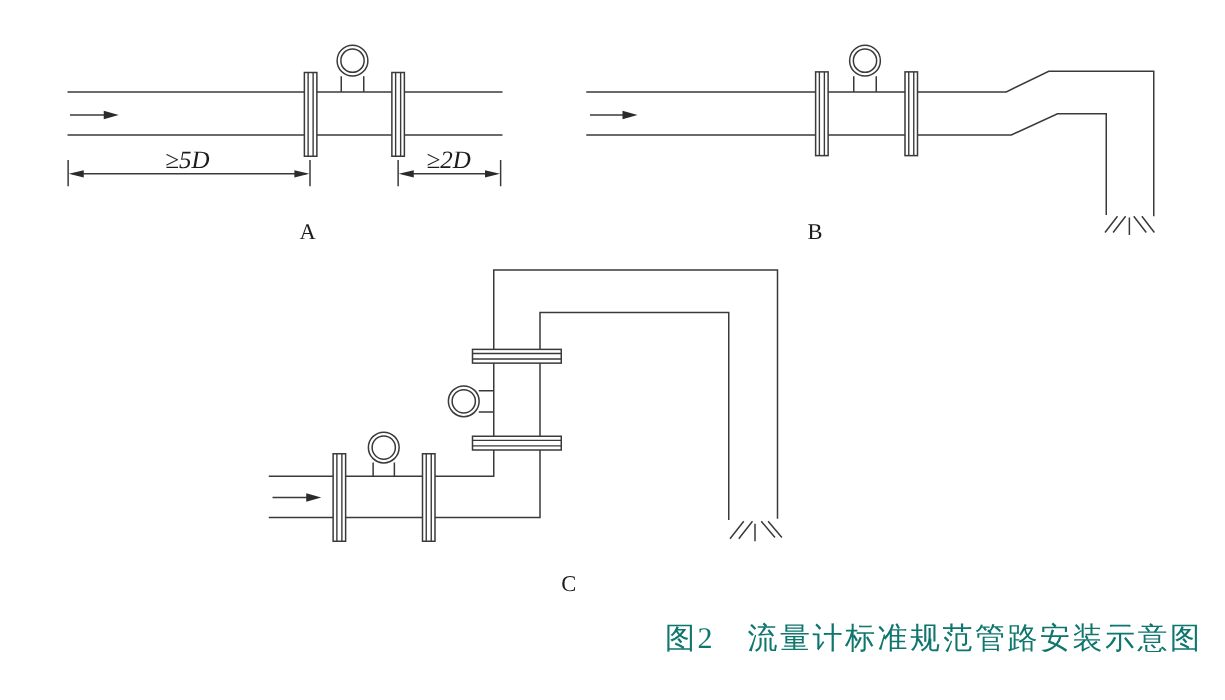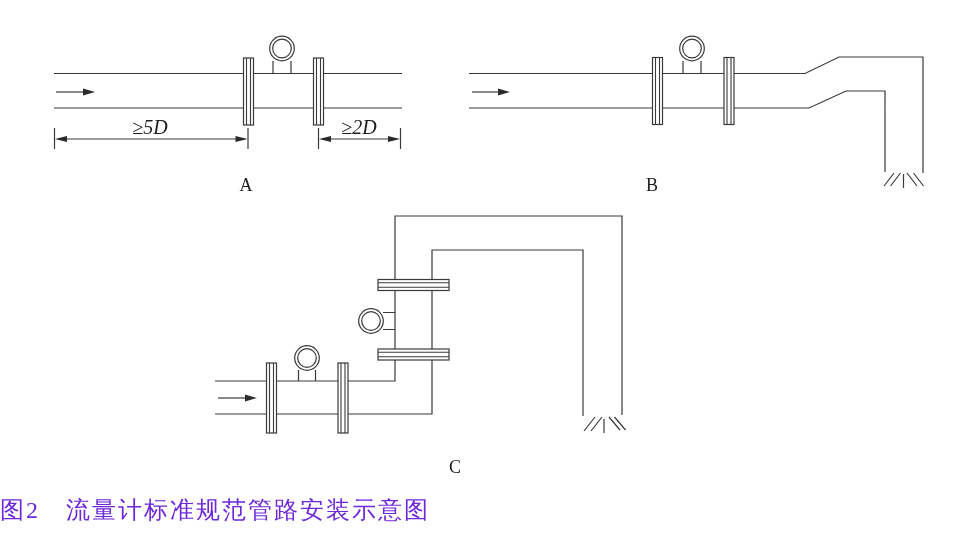--- a/index.html
+++ b/index.html
@@ -23,25 +23,25 @@
     fill:#1c1c1c;
   }
   .sublabel{
     font-family:"Liberation Serif","DejaVu Serif",serif;
     font-size:18px;
     fill:#1c1c1c;
   }
   .caption{
     position:absolute;
     left:0;top:494px;width:962px;
-    text-align:left;
+    text-align:right;
     font-family:"Liberation Serif","DejaVu Serif",serif;
     font-size:24px;
     letter-spacing:2px;
-    color:#6d28d9;
+    color:#0f766e;
   }
 </style>
 </head>
 <body>
 
 <div class="stage">
   <svg width="980" height="560" viewBox="0 0 980 560">
 
     <g>
 

